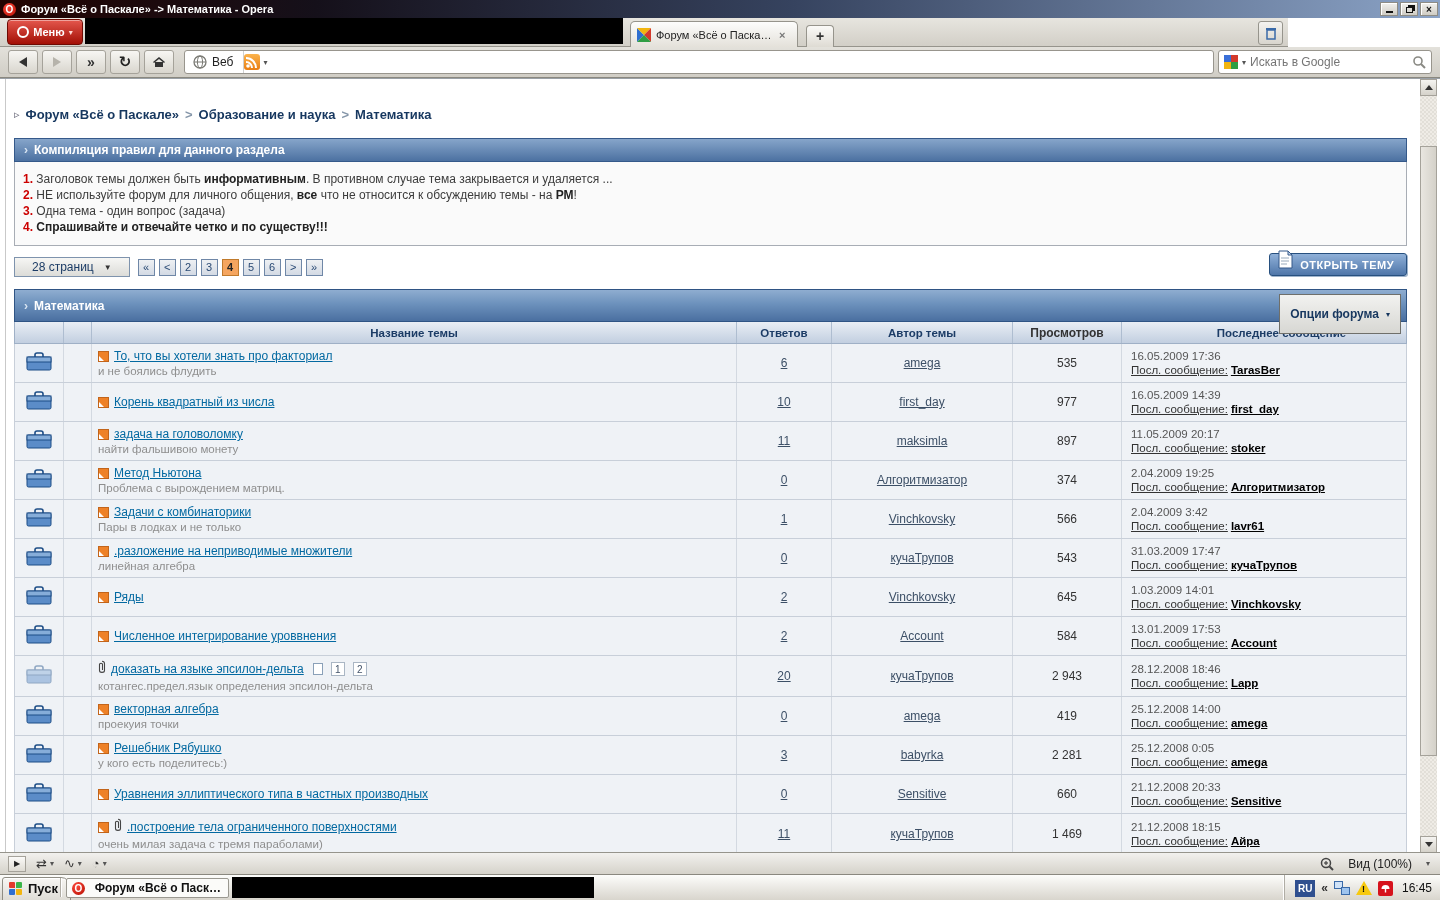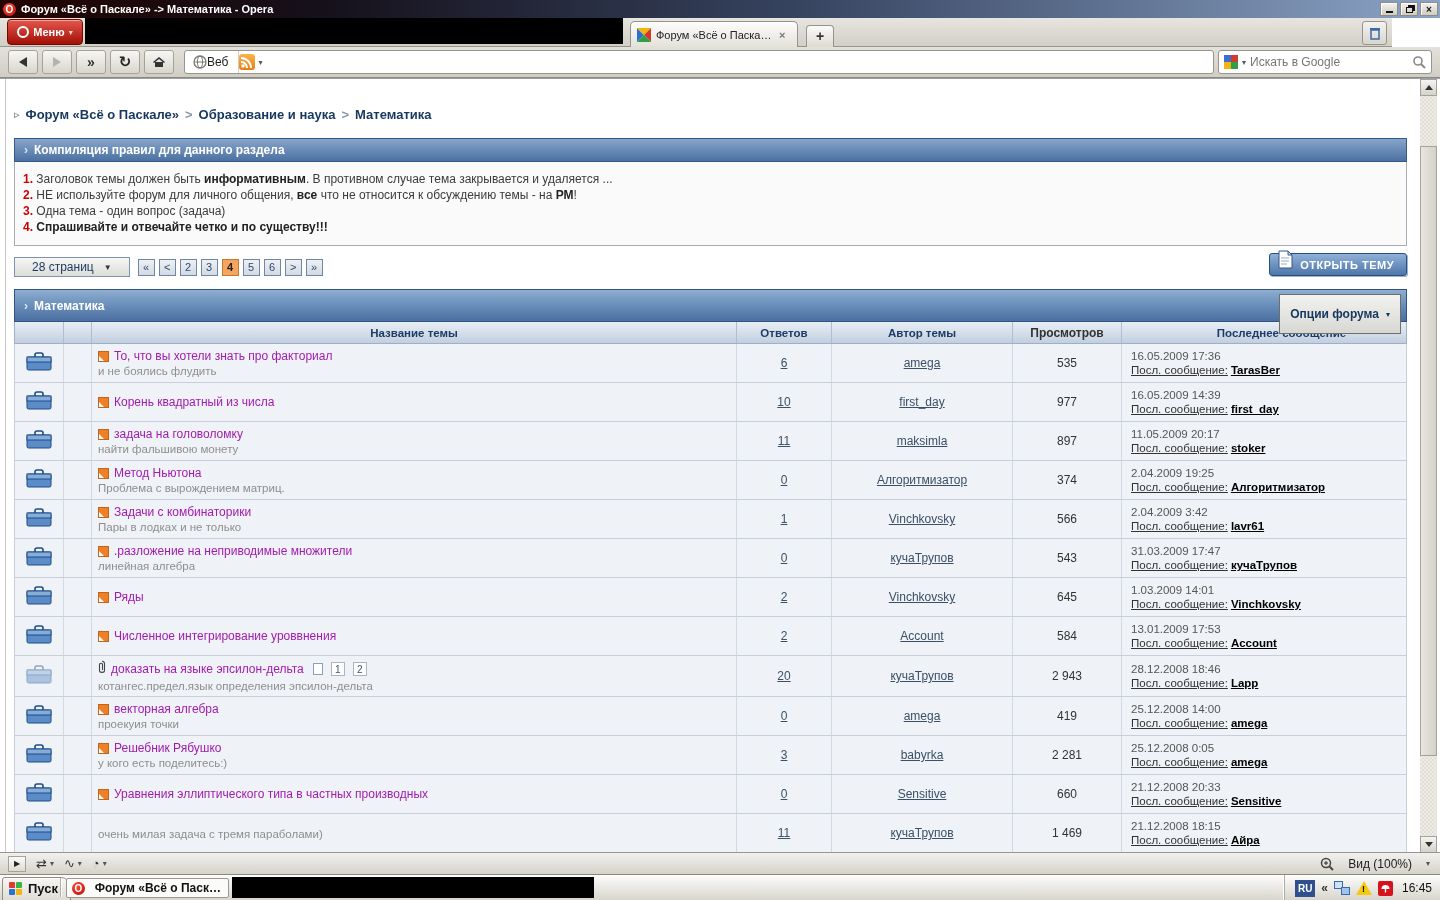--- a/index.html
+++ b/index.html
@@ -14,21 +14,21 @@
     color:#fff; font-size:10px; font-weight:bold; text-align:center; line-height:13px; margin-right:5px; }
   .title-text { color:#fff; font-size:11px; font-weight:bold; }
   .win-controls { position:absolute; right:2px; top:2px; display:flex; gap:2px; }
   .wbtn { width:18px; height:14px; background:linear-gradient(#f2f1ee,#cfccc4); border:1px solid #8e8c84;
     box-shadow:inset 1px 1px 0 #fff; display:flex; align-items:center; justify-content:center;
     font-size:10px; font-weight:bold; color:#111; }
   .min-glyph { width:7px; border-bottom:2px solid #111; height:8px; }
   .restore-glyph { width:7px; height:6px; border:1px solid #111; box-shadow:2px -2px 0 -0px #111; margin-top:2px; }
 
   
-  .tabbar { position:absolute; top:18px; left:0; width:1392px; height:29px;
+  .tabbar { position:absolute; top:18px; left:0; width:1288px; height:29px;
     background:linear-gradient(#e7e5df,#d2cfc7); border-bottom:1px solid #96948c; }
   .menu-btn { position:absolute; left:7px; top:1px; width:76px; height:26px; border-radius:4px;
     background:linear-gradient(#e4574d,#a30f05); border:1px solid #6e0a02; display:flex; align-items:center;
     justify-content:center; gap:4px; color:#fff; font-size:11px; font-weight:bold; box-shadow:inset 0 1px 0 rgba(255,255,255,.45); }
   .menu-btn .mo { width:12px; height:12px; border:2px solid #fff; border-radius:50%; }
   .menu-caret { font-size:8px; color:#ffd9d5; }
   .censored { background:#000; position:absolute; }
   .censored-tabbar { left:85px; top:0; width:538px; height:26px; }
   .tab { position:absolute; left:630px; top:3px; width:168px; height:26px;
     background:linear-gradient(#fdfdfc,#e4e1da); border:1px solid #96948c; border-bottom:none;
@@ -47,21 +47,21 @@
     background:linear-gradient(#e3e1db,#d0cdc5); border-bottom:1px solid #8a887f;
     display:flex; align-items:center; padding:0 8px; gap:4px; }
   .nav-btn { width:30px; height:24px; border-radius:3px; background:linear-gradient(#f7f6f3,#d9d6ce);
     border:1px solid #a5a29a; display:flex; align-items:center; justify-content:center; font-weight:bold; color:#222; }
   .tri-l { width:0; height:0; border-top:5px solid transparent; border-bottom:5px solid transparent; border-right:8px solid #333; }
   .tri-r { width:0; height:0; border-top:5px solid transparent; border-bottom:5px solid transparent; border-left:8px solid #b6b3ab; }
   .ffwd { font-size:14px; color:#333; }
   .reload-g { font-size:15px; color:#222; }
   .urlbox { flex:1; height:24px; background:#fff; border:1px solid #98958d; border-radius:3px;
     display:flex; align-items:center; margin-left:6px; }
-  .web-seg { display:flex; align-items:center; padding:0 10px 0 8px; border-right:1px solid #cfcfcf; height:100%; }
+  .web-seg { display:flex; align-items:center; gap:5px; padding:0 10px 0 8px; border-right:1px solid #cfcfcf; height:100%; }
   .web-label { font-size:12px; color:#222; }
   .url-text { padding-left:9px; font-size:12px; color:#888; flex:1; }
   .url-host { font-weight:bold; color:#111; }
   .rss-seg { display:flex; align-items:center; gap:3px; padding-right:7px; }
   .rss-ico { width:16px; height:16px; border-radius:3px; background:linear-gradient(#fbb34c,#e97e12); position:relative; }
   .caret-sm { font-size:8px; color:#555; }
   .searchbox { width:214px; height:24px; background:#fff; border:1px solid #98958d; border-radius:3px;
     display:flex; align-items:center; padding:0 5px; gap:4px; }
   .searchbox input { border:none; outline:none; flex:1; font-size:12px; color:#14532d; width:100px;
     font-family:"Liberation Sans","DejaVu Sans",sans-serif; background:transparent; }
@@ -116,21 +116,21 @@
     border-left:1px solid #aebdd0; }
   .th:first-child { border-left:none; }
   .tr { display:flex; background:#eff2f6; border:1px solid #c8cfd9; border-top:none; min-height:39px; }
   .td { border-left:1px solid #d3d9e1; display:flex; align-items:center; justify-content:center; }
   .td:first-child { border-left:none; }
   .c-folder { width:48px; } .c-status { width:28px; }
   .c-title { flex:1; flex-direction:column; align-items:flex-start; justify-content:center; padding:4px 6px; }
   .c-replies { width:95px; } .c-author { width:181px; } .c-views { width:109px; font-size:12px; color:#333; }
   .c-last { width:285px; flex-direction:column; align-items:flex-start; justify-content:center; padding:3px 9px; gap:2px; }
   .title-line { display:flex; align-items:center; gap:5px; }
-  .topic-link { font-size:12px; color:#a21caf; }
+  .topic-link { font-size:12px; color:#0369a1; text-decoration:underline; }
   .topic-sub { font-size:11.5px; color:#8e8e8e; margin-top:2px; }
   .cell-link { font-size:12px; color:#3c4f66; text-decoration:underline; }
   .last-date { font-size:11.5px; color:#555; }
   .lm-line { font-size:11.5px; }
   .lm-prefix { color:#333; text-decoration:underline; }
   .lm-user { color:#000; font-weight:bold; text-decoration:underline; margin-left:3px; }
   .new-ico { width:11px; height:11px; background:#ee8127; border:1px solid #c2641a; position:relative; flex:none; }
   .new-ico:after { content:""; position:absolute; left:0; bottom:0; width:0; height:0;
     border-left:5px solid #fff; border-top:5px solid transparent; }
   .fade { opacity:.45; }
@@ -705,20 +705,27 @@
             <div class="tr">
               <div class="td c-folder">
                 <span><svg width="26" height="20" viewBox="0 0 26 20">
                     <path d="M9 7 V3.8 C9 2.6 10 2 11 2 h4 c1 0 2 .6 2 1.8 V7" fill="none" stroke="#1d4d86" stroke-width="1.6"></path>
                     <rect x="1" y="6" width="24" height="13" rx="1.5" fill="#5b8cc8" stroke="#1d4d86"></rect>
                     <rect x="1" y="6" width="24" height="5" fill="#86add9" stroke="#1d4d86"></rect>
                   </svg></span>
               </div>
               <div class="td c-status"></div>
               <div class="td c-title">
+                <div class="title-line">
+                  <span class="new-ico"></span>
+                  <span><svg width="8" height="14" viewBox="0 0 8 14">
+                      <path d="M4 1.2 C5.7 1.2 6.5 2.3 6.5 3.7 L6.5 10.4 C6.5 13 1.5 13 1.5 10.4 L1.5 4.2 C1.5 2.9 4.5 2.9 4.5 4.2 L4.5 10" fill="none" stroke="#444" stroke-width="1.1"></path>
+                    </svg></span>
+                  <a class="topic-link">.построение тела ограниченного поверхностями</a>
+                </div>
                 <div class="topic-sub">очень милая задача с тремя параболами)</div>
               </div>
               <div class="td c-replies">
                 <a class="cell-link">11</a>
               </div>
               <div class="td c-author">
                 <a class="cell-link">кучаТрупов</a>
               </div>
               <div class="td c-views">1 469</div>
               <div class="td c-last">

